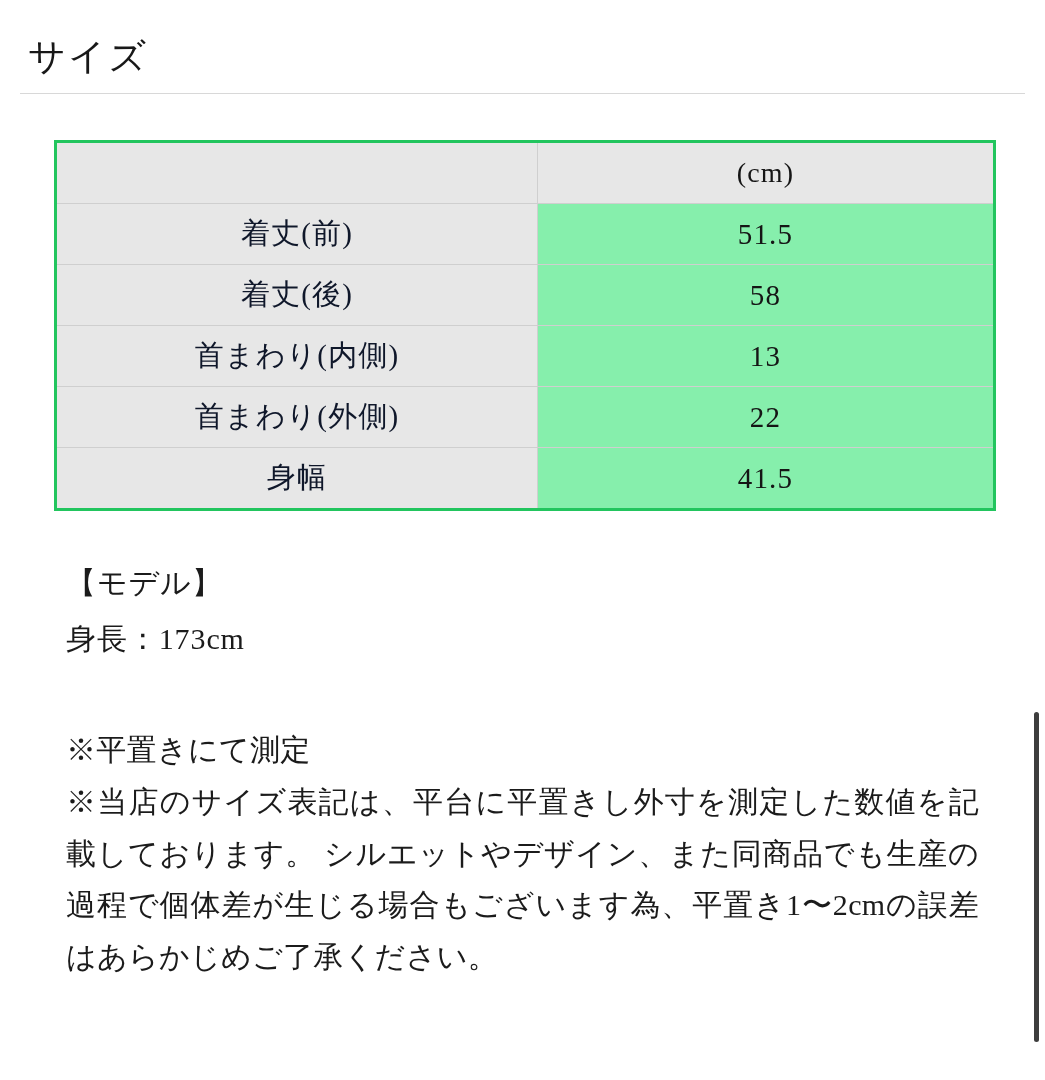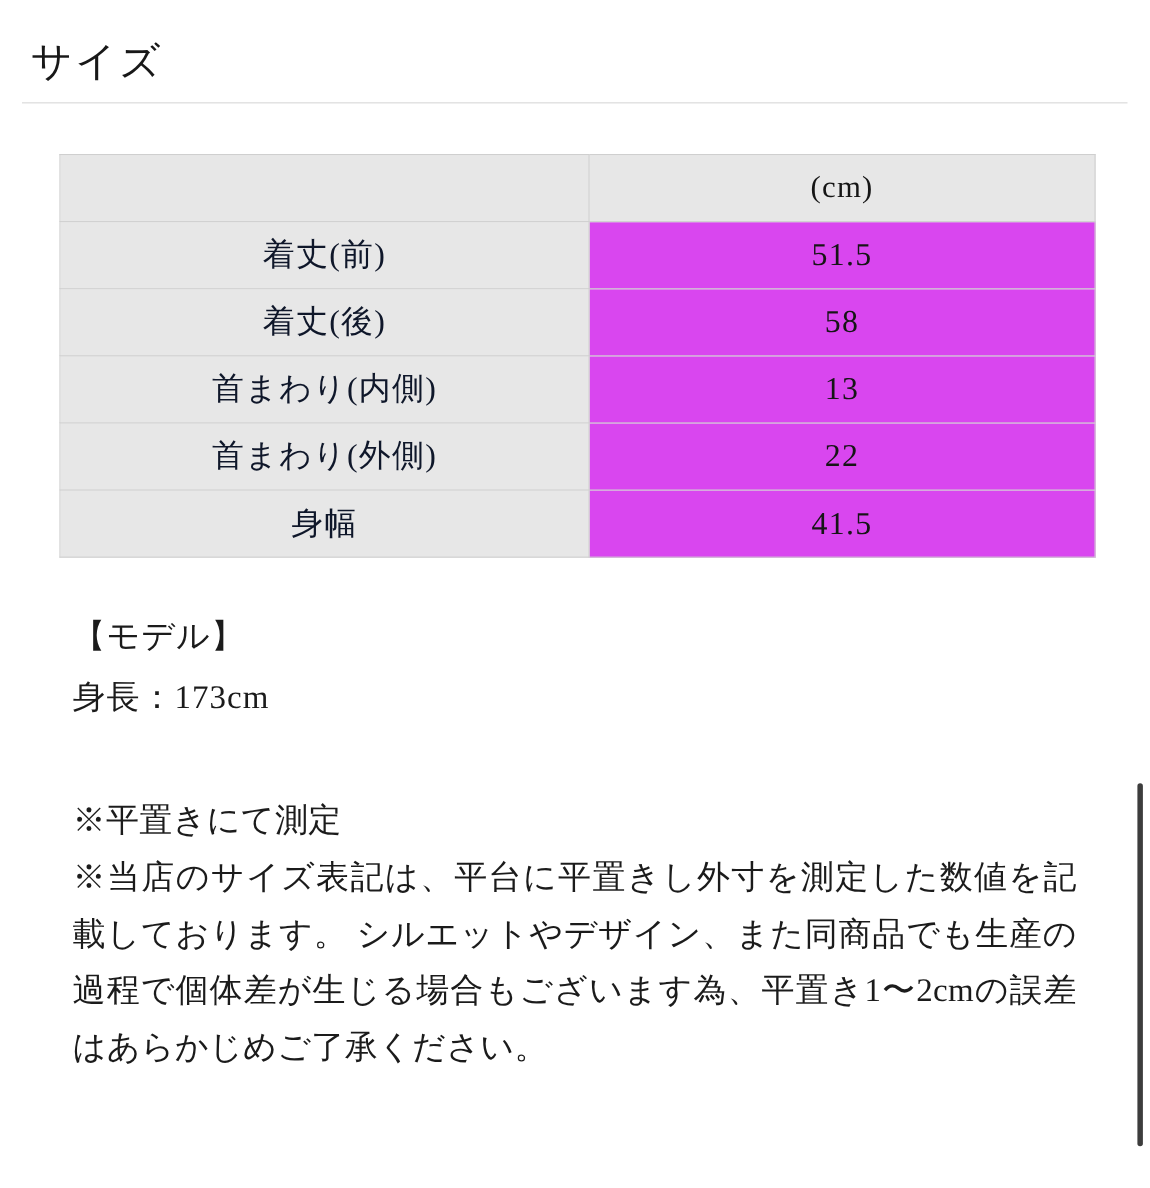--- a/index.html
+++ b/index.html
@@ -38,38 +38,38 @@
     background: #d8d8d8;
     margin: 0 0 46px 0;
   }
 
   
   .size-table {
     border-collapse: collapse;
     table-layout: fixed;
     width: 942px;
     margin: 1px 0 0 34px;
-    border: 1px solid #22c55e;
+    border: 3px solid #22c55e;
   }
   .size-table td {
     border: 1px solid #cfcfcf;
     height: 60px;
     text-align: center;
     vertical-align: middle;
     font-size: 29px;
     letter-spacing: 0.04em;
     padding: 0 6px;
   }
   .size-table td.label {
     width: 468px;
     background: #e7e7e7;
     color: #0f172a;
   }
   .size-table td.value {
-    background: #d946ef;
+    background: #86efac;
     color: #151515;
   }
   .size-table tr.head td.label {
     background: #e7e7e7;
   }
   .size-table tr.head td.value {
     background: #e7e7e7;
     font-size: 28px;
   }
 

